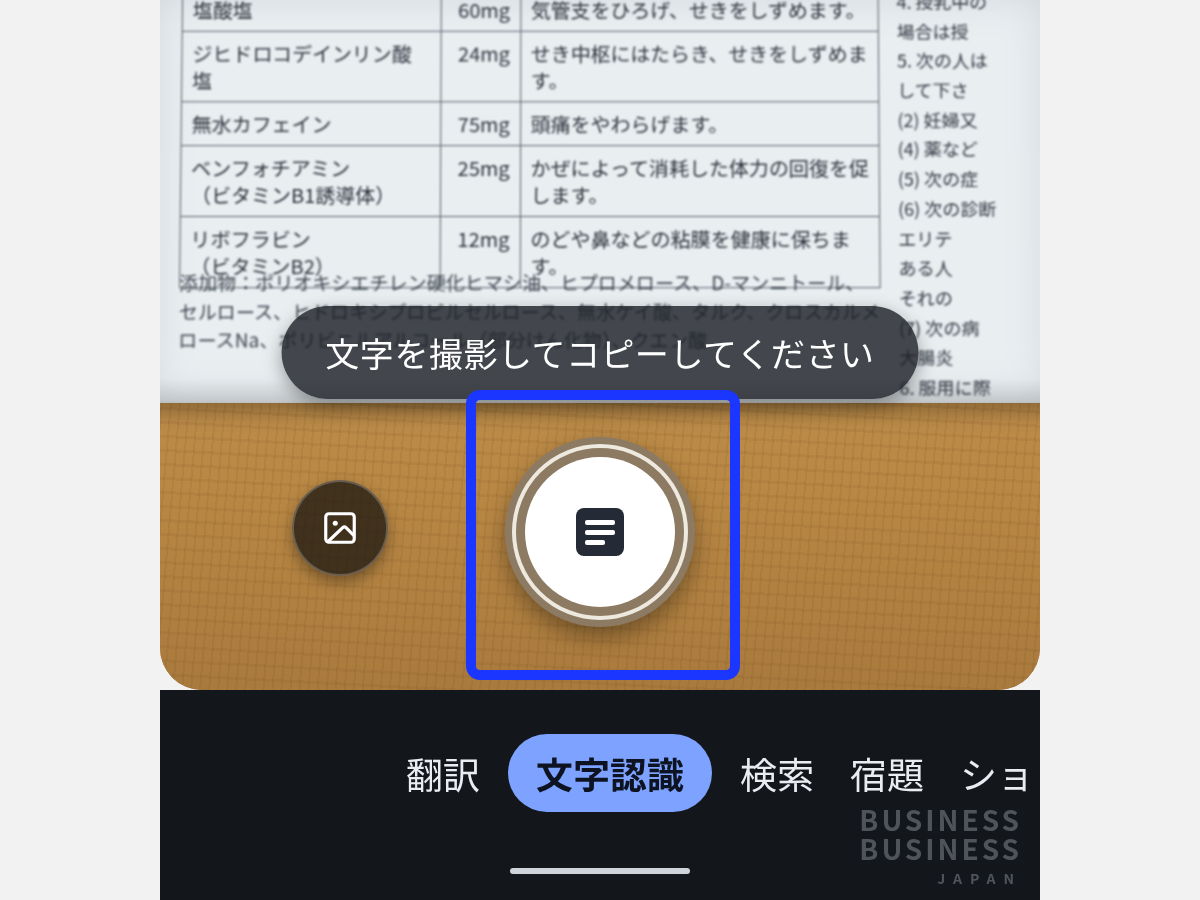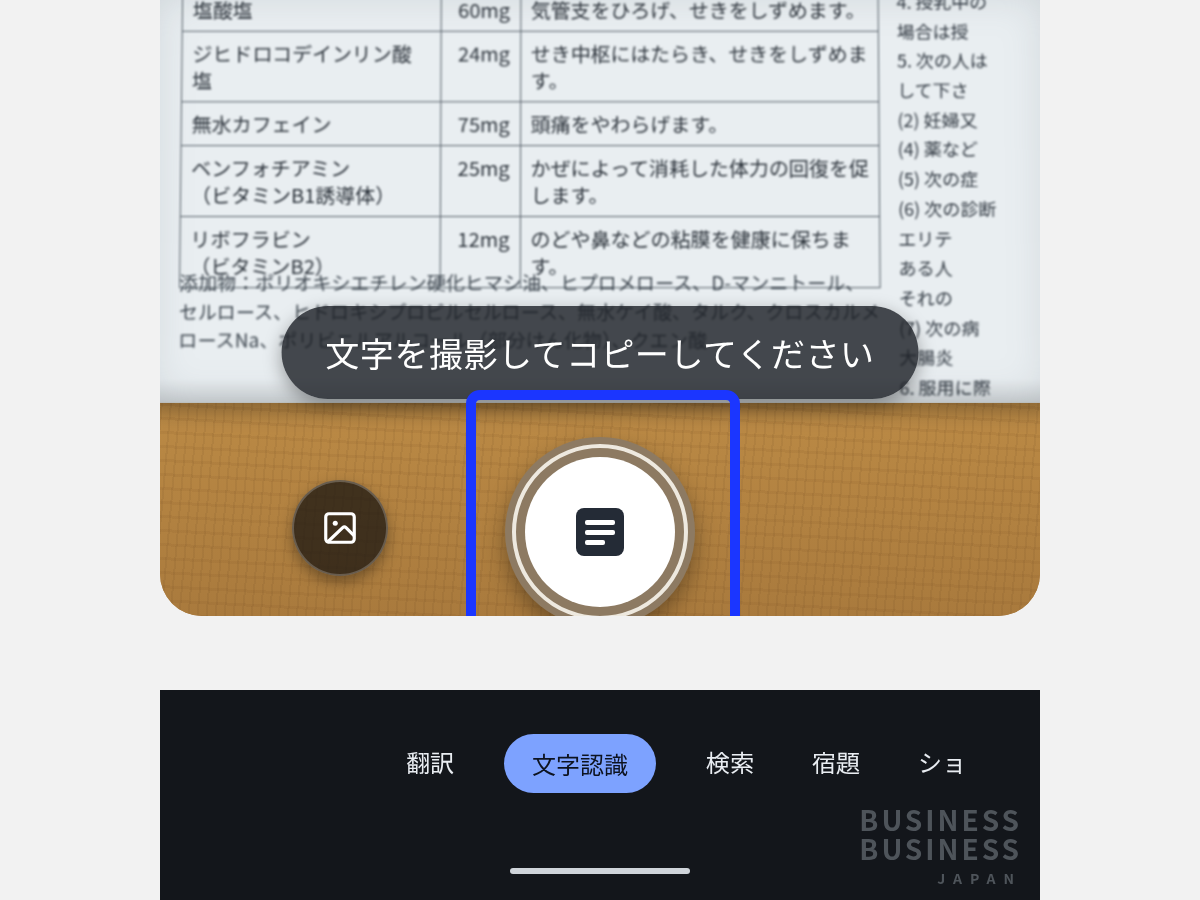--- a/index.html
+++ b/index.html
@@ -12,21 +12,21 @@
   .device {
     width: 880px;
     height: 900px;
     margin-top: 0;
     position: relative;
     overflow: hidden;
   }
   .viewfinder {
     position: relative;
     width: 100%;
-    height: 616px;
+    height: 690px;
     border-radius: 0 0 42px 42px;
     overflow: hidden;
     background: linear-gradient(180deg, #c89f66 0%, #bd8e52 50%, #b07f44 100%);
   }
   .wood {
     position: absolute; inset: 0;
     background:
       repeating-linear-gradient(95deg, rgba(80,50,20,0.08) 0 2px, rgba(0,0,0,0) 2px 9px),
       repeating-linear-gradient(3deg, rgba(120,75,30,0.10) 0 3px, rgba(0,0,0,0) 3px 14px),
       linear-gradient(180deg, #c79c60 0%, #b98844 70%, #a97a3d 100%);
@@ -154,33 +154,33 @@
 
   
   .bottom-bar {
     position: absolute;
     left: 0; right: 0; top: 690px; bottom: 0;
     background: #13161b;
   }
   .modes {
     position: absolute;
     left: 0; right: 0; top: 44px;
-    display: flex; gap: 42px;
+    display: flex; align-items: center; gap: 20px;
     padding-left: 238px;
     color: #e9edf2;
-    font-size: 24px;
+    font-size: 37px;
     white-space: nowrap;
   }
   .mode { padding: 10px 8px; }
   .mode.active {
     background: #7da2ff;
     color: #0d1320;
     border-radius: 999px;
     padding: 12px 28px;
-    font-weight: 400;
+    font-weight: 700;
   }
   .home-indicator {
     position: absolute;
     left: 50%; transform: translateX(-50%);
     bottom: 26px;
     width: 180px; height: 6px;
     background: #cfd4da;
     border-radius: 999px;
   }
 

